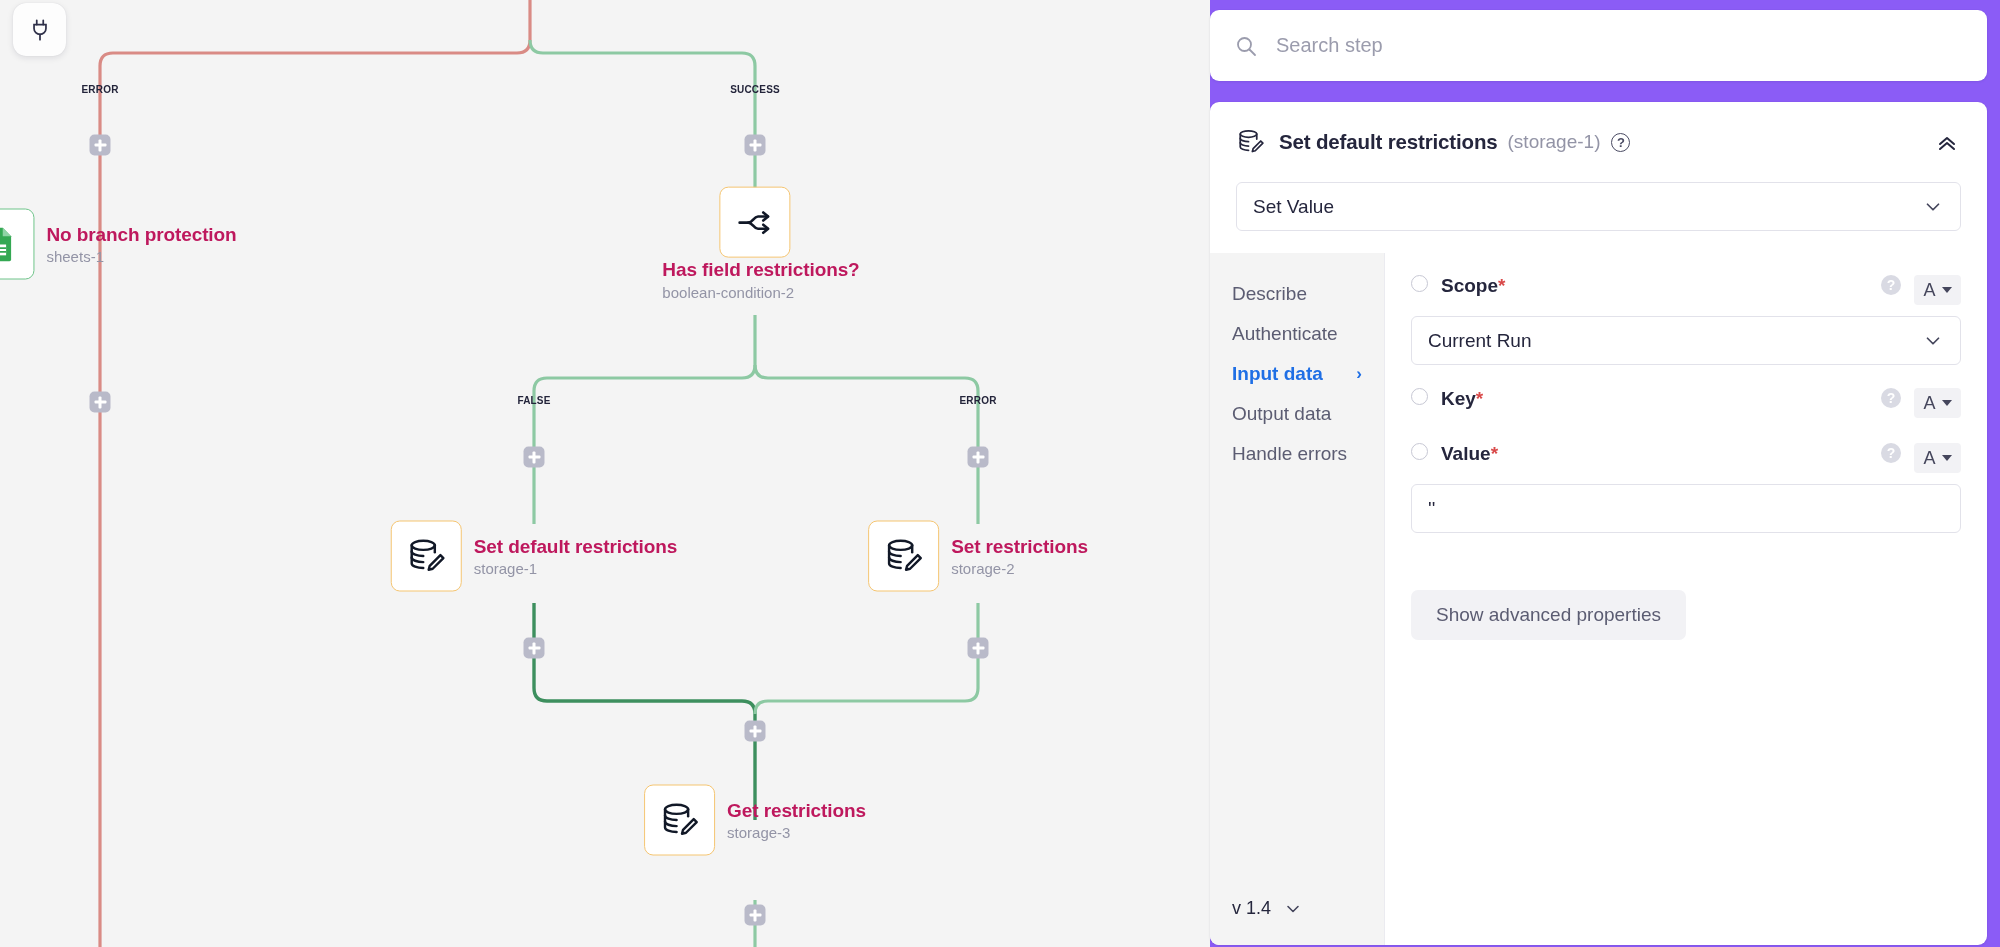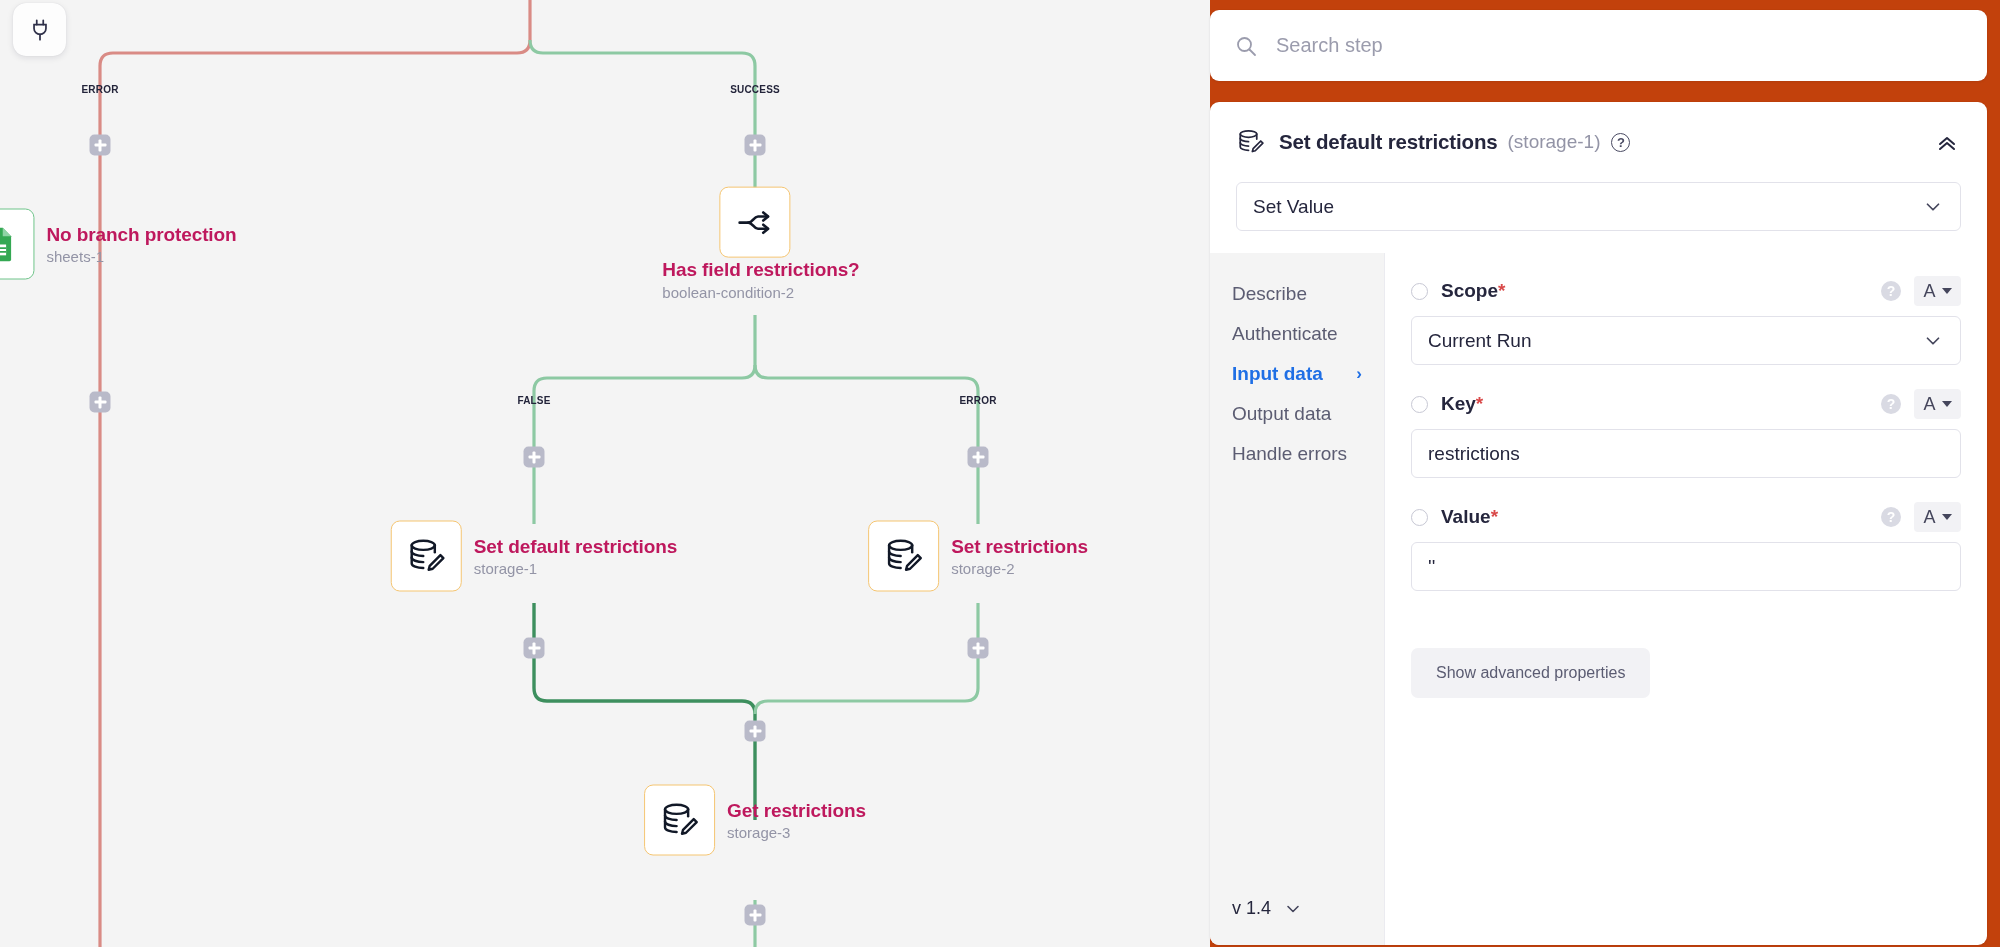--- a/index.html
+++ b/index.html
@@ -73,21 +73,21 @@
     line-height: 1.25; letter-spacing: -.1px;
   }
   .node-sub {
     font-size: 15px; color: #9394a6; margin-top: 2px; line-height: 1.2;
   }
 
   
   #pane {
     position: absolute; right: 0; top: 0;
     width: 790px; height: 947px;
-    background: #c2410c;
+    background: #8b5cf6;
     padding: 10px 13px 0 0;
   }
   .card {
     background: #fff;
     border-radius: 9px;
     box-shadow: 0 1px 3px rgba(20,20,45,.07), 0 0 1px rgba(20,20,45,.12);
   }
   .search-card {
     height: 71px;
     display: flex; align-items: center;
@@ -165,21 +165,21 @@
     display: flex; align-items: center; gap: 12px;
     font-size: 18px; color: #25263d;
     cursor: pointer;
   }
 
   .fields {
     flex: 1; padding: 22px 26px 0 26px;
     overflow: hidden;
   }
   .field { margin-bottom: 23px; }
-  .field-head { display: flex; align-items: center; height: 32px; }
+  .field-head { display: flex; height: 32px; }
   .radio-dot {
     width: 17px; height: 17px; border-radius: 50%;
     border: 1.6px solid #c7c8d4; flex: 0 0 auto;
     cursor: pointer;
   }
   .field-label {
     margin-left: 13px;
     font-size: 19px; font-weight: 700; color: #25263d;
   }
   .req { color: #d94a4a; font-weight: 700; }
@@ -218,21 +218,21 @@
     font-family: "Liberation Sans", sans-serif;
     font-size: 19px; color: #25263d;
   }
   .field-value { font-size: 19px; color: #25263d; }
   .adv-btn {
     margin-top: 34px;
     display: inline-flex; align-items: center; justify-content: center;
     height: 50px; padding: 0 25px;
     background: #f2f2f5; border: 0; border-radius: 7px;
     font-family: "Liberation Sans", sans-serif;
-    font-size: 16px; color: #5b5c72;
+    font-size: 19px; color: #5b5c72;
     cursor: pointer;
   }
 </style>
 </head>
 <body>
 
 <div id="root">
 
   <div id="canvas">
 
@@ -450,23 +450,20 @@
           <div class="field">
             <div class="field-head">
               <span class="radio-dot"></span>
               <span class="field-label"><span>Key</span><span class="req">*</span></span>
               <span class="field-help">?</span>
               <span class="type-toggle">
                 <span>A</span>
                 <span class="caret-down"></span>
               </span>
             </div>
-            <div class="field-control">
-              <input type="text" value="restrictions" style="">
-            </div>
           </div>
 
           
           <div class="field">
             <div class="field-head">
               <span class="radio-dot"></span>
               <span class="field-label"><span>Value</span><span class="req">*</span></span>
               <span class="field-help">?</span>
               <span class="type-toggle">
                 <span>A</span>

